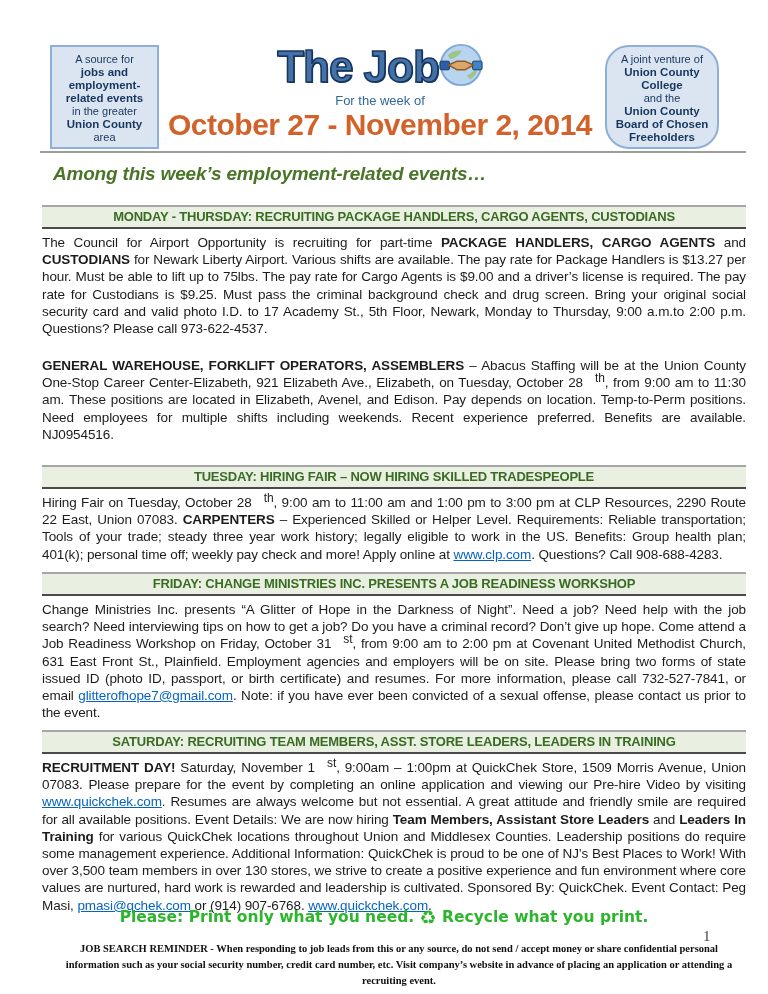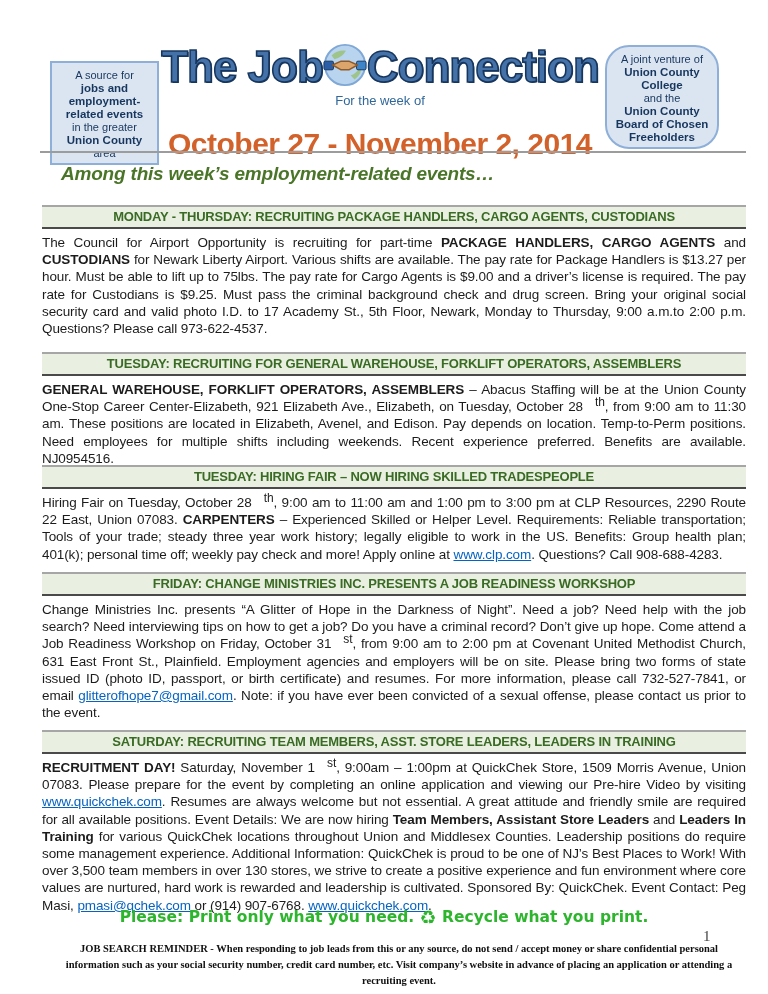--- a/index.html
+++ b/index.html
@@ -8,49 +8,48 @@
     position:relative; width:768px; height:994px; margin:0 auto;
     background:#ffffff; overflow:hidden;
     font-family:"Liberation Sans", sans-serif; color:#1c1c1c;
   }
   
   .side-box {
     position:absolute; top:45px; background:#dbe5f2; border:2px solid #8eb0d8;
     color:#17365d; font-size:11px; line-height:13px; text-align:center;
     padding:6px 3px; height:104px;
   }
-  .box-left  { left:50px;  width:109px;margin-top:16px; }
+  .box-left  { left:50px;  width:109px; }
   .box-right { left:605px; width:114px;border-radius:24px; }
   .side-box .b { font-weight:bold; font-size:11.5px; }
   .title-block {
     position:absolute; top:42px; left:160px; width:440px;
     display:flex; flex-direction:column; align-items:center;
   }
   .title-row { display:flex; align-items:center; justify-content:center; white-space:nowrap; }
   .title-text {
     font-size:44px; font-weight:bold; letter-spacing:-1px;
     color:#4472a8; -webkit-text-stroke:1.6px #17365d;
     text-shadow:1px 1px 0 #17365d;
   }
   .title-icon { margin:0 -1px; flex:0 0 auto; }
   .subtitle { font-size:13px; color:#31689b; margin-top:1px; }
   .date-range {
     font-size:30px; font-weight:bold; color:#d2622a; letter-spacing:-0.5px;
-    white-space:nowrap; margin-top:19px;
+    white-space:nowrap; margin-top:0;
   }
   .masthead-divider {
     position:absolute; top:151px; left:40px; width:706px;
     border-top:2px solid #9c9c9c;
   }
   
   .intro {
     position:absolute; top:163px; left:53px;
     font-size:19px; font-weight:bold; font-style:italic; color:#4a7529;
     letter-spacing:-0.2px;
-    margin-left:8px;
   }
   
   .job-section { position:absolute; left:42px; width:704px; }
   .s1 { top:205px; } .s2 { top:352px; } .s3 { top:465px; } .s4 { top:572px; } .s5 { top:730px; }
   .section-bar {
     border-top:2px solid #a6a6a6; border-bottom:2px solid #4a4a4a;
     background:#e9f0e2; color:#3a6b24;
     font-size:13px; font-weight:bold; text-align:center;
     letter-spacing:-0.2px; padding:2px 4px 3px;
   }
@@ -91,39 +90,37 @@
       <span class="title-icon">
         <svg width="46" height="46" viewBox="0 0 48 48">
           <circle cx="24" cy="24" r="21" fill="#b8d4ee" stroke="#7fa8d6" stroke-width="2"></circle>
           <path d="M10 14 Q16 8 25 9 Q21 16 13 18 Z" fill="#9cc27e" opacity="0.9"></path>
           <path d="M30 35 Q38 32 40 24 Q43 33 34 39 Z" fill="#9cc27e" opacity="0.9"></path>
           <rect x="2" y="20" width="10" height="9" rx="1.5" fill="#2b5ea7" stroke="#17365d"></rect>
           <rect x="36" y="20" width="10" height="9" rx="1.5" fill="#3d85c8" stroke="#17365d"></rect>
           <path d="M11 24 L20 20 L28 20 L37 24 L28 29 L20 29 Z" fill="#dca56c" stroke="#8c5a2b" stroke-width="1.5" stroke-linejoin="round"></path>
         </svg>
       </span>
-      <span class="title-text">Connection</span>
     </div>
     <div class="subtitle">For the week of</div>
     <div class="date-range">October 27 - November 2, 2014</div>
   </div>
 
   <div class="side-box box-right"><span>A joint venture of</span><br><span class="b">Union County</span><br><span class="b">College</span><br><span>and the</span><br><span class="b">Union County</span><br><span class="b">Board of Chosen</span><br><span class="b">Freeholders</span></div>
 
   <div class="masthead-divider"></div>
 
   <div class="intro">Among this week’s employment-related events…</div>
 
   <section class="job-section s1">
     <div class="section-bar">MONDAY - THURSDAY: RECRUITING PACKAGE HANDLERS, CARGO AGENTS, CUSTODIANS</div>
     <p class="section-body"><span>The Council for Airport Opportunity is recruiting for part-time </span><span class="b">PACKAGE HANDLERS, CARGO AGENTS</span><span> and </span><span class="b">CUSTODIANS</span><span> for Newark Liberty Airport. Various shifts are available. The pay rate for Package Handlers is $13.27 per hour. Must be able to lift up to 75lbs. The pay rate for Cargo Agents is $9.00 and a driver’s license is required. The pay rate for Custodians is $9.25. Must pass the criminal background check and drug screen.  Bring your original social security card and valid photo I.D. to 17 Academy St., 5th Floor, Newark, Monday to Thursday, 9:00 a.m.to 2:00 p.m. Questions? Please call 973-622-4537.</span></p>
   </section>
 
   <section class="job-section s2">
-    <div class="section-bar">TUESDAY: RECRUITING FOR GENERAL WAREHOUSE, FORKLIFT OPERATORS, ASSEMBLERS</div>
     <p class="section-body"><span class="b">GENERAL WAREHOUSE, FORKLIFT OPERATORS, ASSEMBLERS</span><span> – Abacus Staffing will be at the Union County One-Stop Career Center-Elizabeth, 921 Elizabeth Ave., Elizabeth, on Tuesday, October 28</span><span class="sup">th</span><span>, from 9:00 am to 11:30 am. These positions are located in Elizabeth, Avenel, and Edison. Pay depends on location. Temp-to-Perm positions. Need employees for multiple shifts including weekends. Recent experience preferred. Benefits are available. NJ0954516.</span></p>
   </section>
 
   <section class="job-section s3">
     <div class="section-bar">TUESDAY: HIRING FAIR – NOW HIRING SKILLED TRADESPEOPLE</div>
     <p class="section-body"><span>Hiring Fair on Tuesday, October 28</span><span class="sup">th</span><span>, 9:00 am to 11:00 am and 1:00 pm to 3:00 pm at CLP Resources, 2290 Route 22 East, Union 07083. </span><span class="b">CARPENTERS</span><span> – Experienced Skilled or Helper Level. Requirements: Reliable transportation; Tools of your trade; steady three year work history; legally eligible to work in the US. Benefits: Group health plan; 401(k); personal time off; weekly pay check and more! Apply online at </span><a class="lnk" href="#">www.clp.com</a><span>. Questions? Call 908-688-4283.</span></p>
   </section>
 
   <section class="job-section s4">
     <div class="section-bar">FRIDAY: CHANGE MINISTRIES INC. PRESENTS A JOB READINESS WORKSHOP</div>

